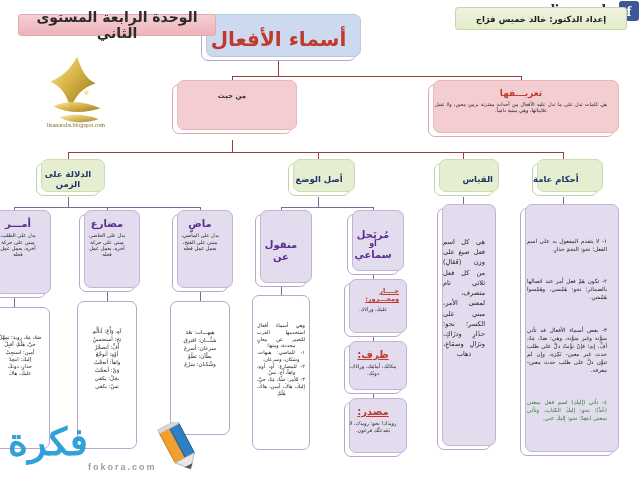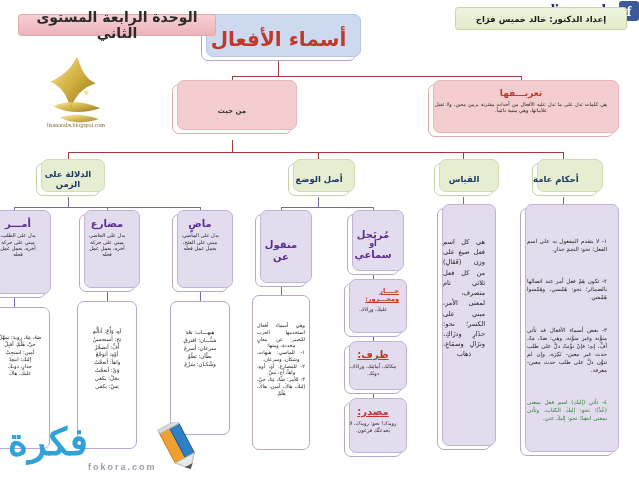--- a/index.html
+++ b/index.html
@@ -171,32 +171,32 @@
   <div class="card blue" style="left:201px;top:18px;width:155px;height:43px;display:flex;align-items:center;justify-content:center;">
     <span class="t-main">أسماء الأفعال</span>
   </div>
 
   <div class="card pink" style="left:428px;top:84px;width:186px;height:53px;padding:2px 4px 0;">
     <div class="t-sec-red" style="font-size:9px;margin-top:1px;">تعريـــفها</div>
     <div class="body-txt just" style="font-size:5px;margin-top:2px;">هي كلمات تدل على ما تدل عليه الأفعال من أحداث مقترنة بزمن معين، ولا تقبل علاماتها، وهي مبنية دائماً.</div>
   </div>
 
   <div class="card pink" style="left:172px;top:84px;width:120px;height:50px;padding-top:5px;">
-    <div class="sub" style="margin-top:18px;">من حيث</div>
+    <div class="sub" style="margin-top:3px;">من حيث</div>
   </div>
 
   <div class="card green" style="left:36px;top:163px;width:64px;height:33px;display:flex;align-items:center;justify-content:center;padding:0 3px;">
     <span class="t-green">الدلالة على الزمن</span>
   </div>
 
   <div class="card green" style="left:288px;top:163px;width:62px;height:33px;display:flex;align-items:center;justify-content:center;">
     <span class="t-green">أصل الوضع</span>
   </div>
 
-  <div class="card green" style="left:434px;top:163px;width:60px;height:33px;display:flex;align-items:center;justify-content:center;">
+  <div class="card green" style="left:434px;top:163px;width:60px;height:33px;display:flex;align-items:center;">
     <span class="t-green">القياس</span>
   </div>
 
   <div class="card green" style="left:532px;top:163px;width:66px;height:33px;display:flex;align-items:center;justify-content:flex-end;">
     <span class="t-green">أحكام عامة</span>
   </div>
 
   <div class="card" style="left:172px;top:214px;width:56px;height:78px;padding:3px 2px;">
     <div class="t-purple">ماضٍ</div>
     <div class="body-txt" style="margin-top:2px;">يدل على الماضي، مبني على الفتح، يعمل عمل فعله</div>

